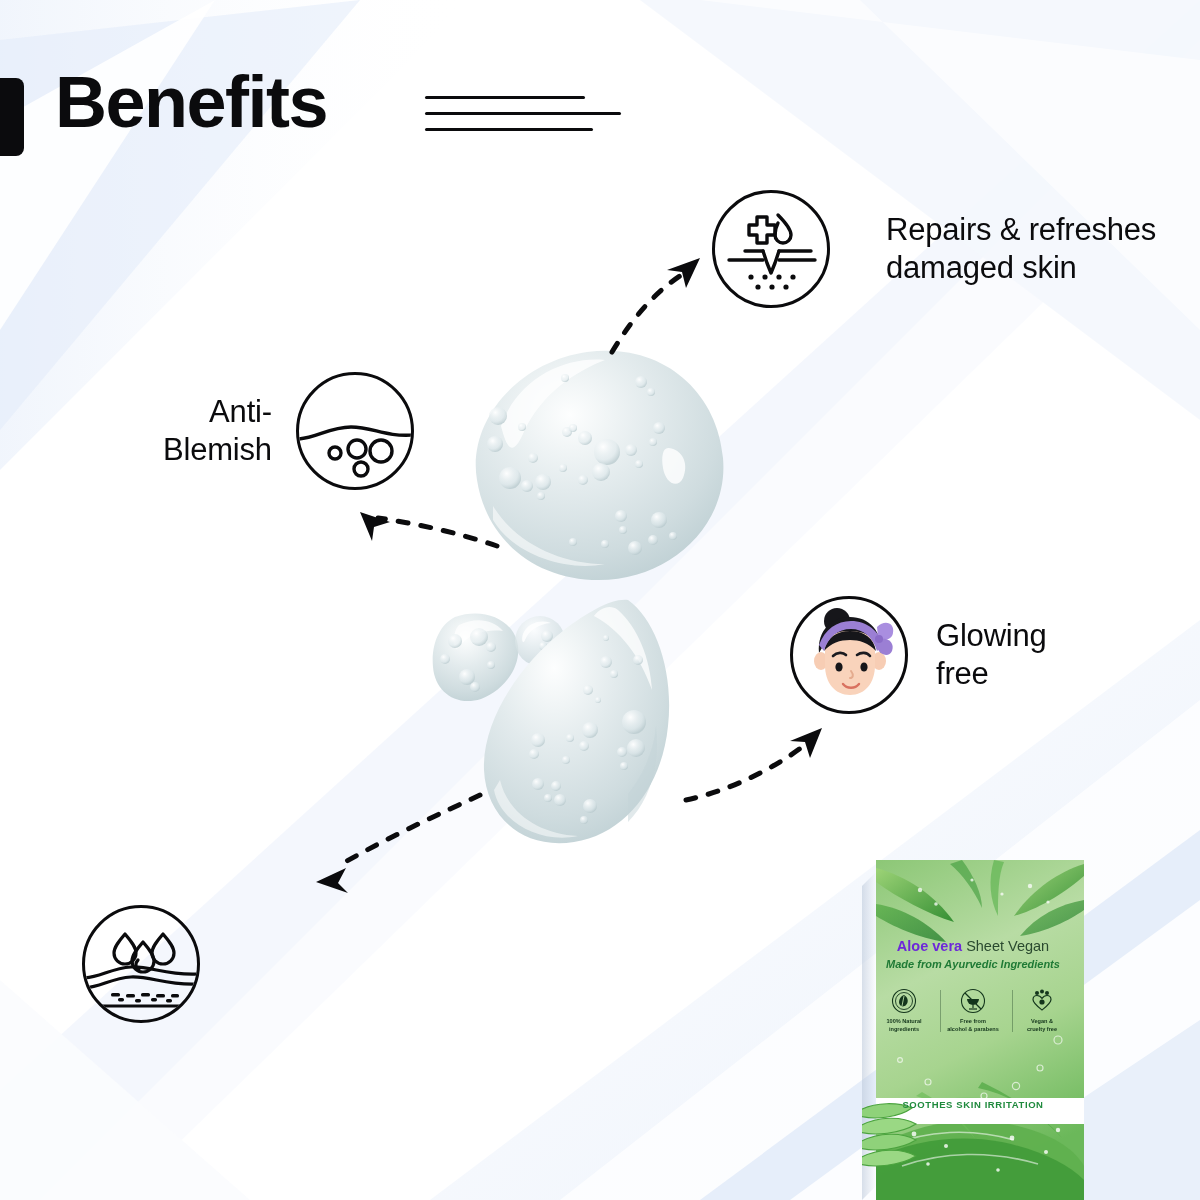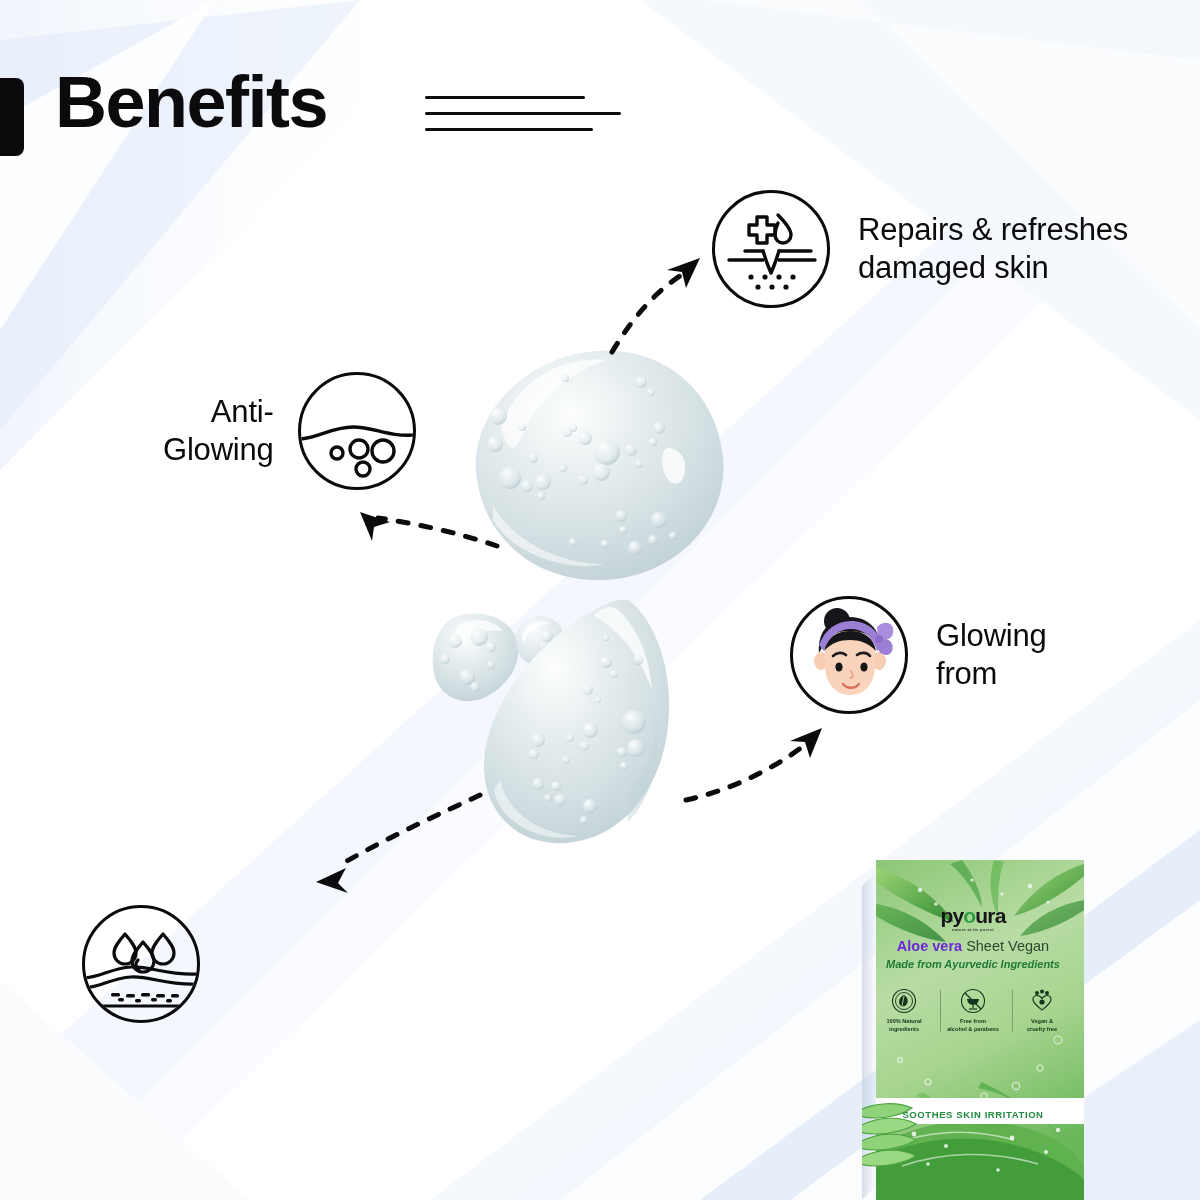--- a/index.html
+++ b/index.html
@@ -68,21 +68,21 @@
   .benefit .label {
     font-size:31px;
     font-weight:400;
     color:#0b0b0d;
     line-height:1.22;
     letter-spacing:-0.2px;
     white-space:pre-line;
   }
 
   
-  #benefit-repairs { left:712px; top:190px; }
+  #benefit-repairs { left:712px; top:190px;gap:28px; }
   #benefit-repairs .label { margin-left:28px; }
 
   #benefit-anti    { left:163px; top:372px; }
   #benefit-anti .label { margin-right:24px; text-align:right; order:-1; }
 
   #benefit-glowing { left:790px; top:596px; }
   #benefit-glowing .label { margin-left:28px; }
 
   #benefit-soothes { left:82px; top:905px; }
   #benefit-soothes .label { margin-right:26px; text-align:right; order:-1; }
@@ -334,21 +334,21 @@
         <g stroke="#0b0b0d" stroke-width="3.4" fill="none" stroke-linecap="round">
           <path d="M-2,64 C16,64 30,52 52,52 C74,52 86,62 114,60"></path>
           <circle cx="36" cy="78" r="6"></circle>
           <circle cx="58" cy="74" r="9"></circle>
           <circle cx="82" cy="76" r="11"></circle>
           <circle cx="62" cy="94" r="7"></circle>
         </g>
       </svg>
     </div>
     <div class="label">Anti-
-Glowing</div>
+Blemish</div>
   </div>
 
   <div class="benefit" id="benefit-glowing">
     <div class="circle">
       <svg width="112" height="112" viewBox="0 0 112 112">
 
         <circle cx="44" cy="22" r="13" fill="#16161a"></circle>
 
         <path d="M26,54 C24,30 40,18 57,18 C76,18 90,32 88,56 C86,44 78,36 66,34 C50,31 34,38 26,54 Z" fill="#16161a"></path>
 
@@ -371,21 +371,21 @@
         </g>
 
         <ellipse cx="46" cy="68" rx="3.6" ry="4.6" fill="#16161a"></ellipse>
         <ellipse cx="71" cy="68" rx="3.6" ry="4.6" fill="#16161a"></ellipse>
 
         <path d="M58,72 C61,76 60,79 57,79" stroke="#e4ab8e" stroke-width="2" fill="none" stroke-linecap="round"></path>
         <path d="M50,85 C54,90 62,90 66,85" stroke="#d9715f" stroke-width="2.4" fill="none" stroke-linecap="round"></path>
       </svg>
     </div>
     <div class="label">Glowing
-from</div>
+free</div>
   </div>
 
   <div class="benefit" id="benefit-soothes">
     <div class="circle">
       <svg width="112" height="112" viewBox="0 0 112 112">
         <g stroke="#0b0b0d" stroke-width="3.2" fill="none" stroke-linecap="round" stroke-linejoin="round">
           <path d="M40,26 C46,33 51,39 51,45 a11,11 0 0 1 -22,0 C29,39 34,33 40,26 Z"></path>
           <path d="M58,34 C64,41 69,47 69,53 a11,11 0 0 1 -22,0 C47,47 52,41 58,34 Z"></path>
           <path d="M78,26 C84,33 89,39 89,45 a11,11 0 0 1 -22,0 C67,39 72,33 78,26 Z"></path>
           <path d="M53,52 C50,55 50,60 54,61"></path>
@@ -486,24 +486,20 @@
       <rect x="14" y="252" width="208" height="26" fill="#ffffff"></rect>
 
       <g>
         <path d="M-2,264 C14,256 36,256 50,262 C36,272 12,274 -2,270 Z" fill="#8fd27a" stroke="#4ba33e" stroke-width="1.2"></path>
         <path d="M-2,280 C16,270 40,270 54,278 C38,288 12,290 -2,286 Z" fill="#9ad884" stroke="#4ba33e" stroke-width="1.2"></path>
         <path d="M-2,296 C16,286 40,286 54,294 C38,304 12,306 -2,302 Z" fill="#8fd27a" stroke="#4ba33e" stroke-width="1.2"></path>
         <path d="M-2,312 C16,302 40,302 54,310 C38,320 12,322 -2,318 Z" fill="#9ad884" stroke="#4ba33e" stroke-width="1.2"></path>
       </g>
     </svg>
 
-    <div class="pack-text brand" style="top:58px;">
-      <span>py</span><span class="leaf-o">o</span><span>ura</span>
-      <div class="brand-sub">nature at its purest</div>
-    </div>
 
     <div class="pack-text pack-title" style="top:92px;">
       <b>Aloe vera</b><span> Sheet Vegan</span>
     </div>
 
     <div class="pack-text pack-sub" style="top:112px;">Made from Ayurvedic Ingredients</div>
 
     <div class="badges" style="top:142px;">
       <div class="badge">
         <svg class="bicon" width="26" height="26" viewBox="0 0 26 26">
@@ -534,16 +530,16 @@
           <circle cx="8" cy="5" r="2" fill="#14361c"></circle>
           <circle cx="13" cy="3.4" r="2" fill="#14361c"></circle>
           <circle cx="18" cy="5" r="2" fill="#14361c"></circle>
           <circle cx="13" cy="14" r="2.6" fill="#14361c"></circle>
         </svg>
         <div class="btext">Vegan &amp;
 cruelty free</div>
       </div>
     </div>
 
-    <div class="pack-banner-text" style="top:263px;">SOOTHES SKIN IRRITATION</div>
+    <div class="pack-banner-text" style="top:253px;">SOOTHES SKIN IRRITATION</div>
   </div>
 
 </div>
 
 </body></html>

